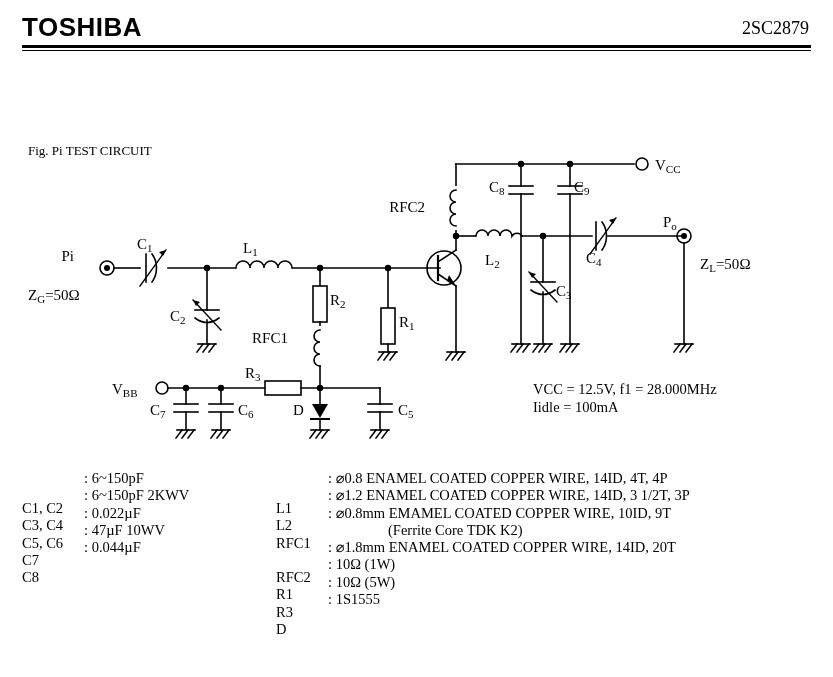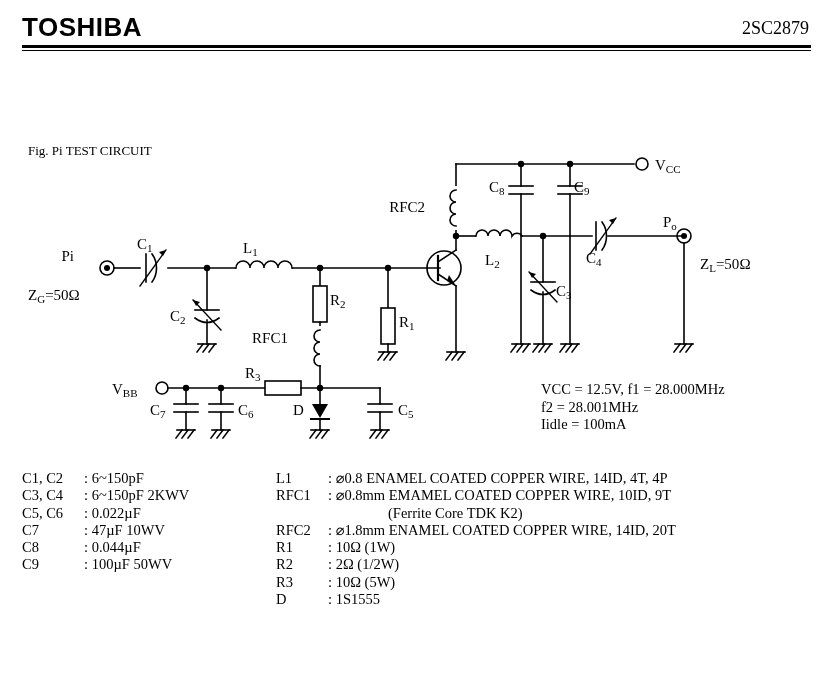--- a/index.html
+++ b/index.html
@@ -95,39 +95,39 @@
   }
   .prow {
     display: block;
     white-space: nowrap;
     height: 17.3px;
   }
   .prow .lbl {
     display: inline-block;
     width: 62px;
     vertical-align: top;
+    margin-top: 30px;
   }
   .col-right .prow .lbl {
     width: 52px;
   }
   .prow .val {
     display: inline-block;
     vertical-align: top;
   }
   .indent {
     padding-left: 60px;
   }
   
   .opcond {
     position: absolute;
     left: 533px;
     top: 381px;
     font-size: 14.5px;
     line-height: 17.5px;
-    margin-left: 8px;
   }
   .opcond div { white-space: nowrap; }
 </style>
 </head>
 <body>
 
 <div id="page">
 
   <div class="header">
     <div class="brand">TOSHIBA</div>
@@ -354,21 +354,20 @@
       <text x="245" y="378">R<tspan font-size="11" dy="3">3</tspan></text>
 
       <text x="270" y="343" text-anchor="middle">RFC1</text>
       <text x="425" y="212" text-anchor="end">RFC2</text>
       <text x="293" y="415">D</text>
     </g>
   </svg>
 
   <div class="opcond">
     <div>VCC = 12.5V,  f1 = 28.000MHz</div>
-    <div>f2 = 28.001MHz</div>
     <div>Iidle = 100mA</div>
   </div>
 
   <div class="parts">
 
     <div class="col-left">
       <div class="prow">
         <span class="lbl">C1, C2</span><span class="val">: 6~150pF</span>
       </div>
       <div class="prow">
@@ -376,45 +375,42 @@
       </div>
       <div class="prow">
         <span class="lbl">C5, C6</span><span class="val">: 0.022µF</span>
       </div>
       <div class="prow">
         <span class="lbl">C7</span><span class="val">: 47µF   10WV</span>
       </div>
       <div class="prow">
         <span class="lbl">C8</span><span class="val">: 0.044µF</span>
       </div>
-      <div class="prow">
-        <span class="lbl">C9</span><span class="val">: 100µF   50WV</span>
-      </div>
     </div>
 
     <div class="col-right">
       <div class="prow">
         <span class="lbl">L1</span><span class="val">: ⌀0.8 ENAMEL COATED COPPER WIRE,   14ID, 4T, 4P</span>
       </div>
       <div class="prow">
+        <span class="lbl">L2</span><span class="val">: ⌀1.2 ENAMEL COATED COPPER WIRE,   14ID, 3 1/2T, 3P</span>
+      </div>
+      <div class="prow">
         <span class="lbl">RFC1</span><span class="val">: ⌀0.8mm EMAMEL COATED COPPER WIRE,   10ID, 9T</span>
       </div>
       <div class="prow">
         <span class="lbl"></span><span class="val indent">(Ferrite Core TDK K2)</span>
       </div>
       <div class="prow">
         <span class="lbl">RFC2</span><span class="val">: ⌀1.8mm ENAMEL COATED COPPER WIRE,   14ID, 20T</span>
       </div>
       <div class="prow">
         <span class="lbl">R1</span><span class="val">: 10Ω (1W)</span>
       </div>
       <div class="prow">
-        <span class="lbl">R2</span><span class="val">: 2Ω (1/2W)</span>
-      </div>
-      <div class="prow">
         <span class="lbl">R3</span><span class="val">: 10Ω (5W)</span>
       </div>
       <div class="prow">
         <span class="lbl">D</span><span class="val">: 1S1555</span>
       </div>
     </div>
 
   </div>
 
 </div>

